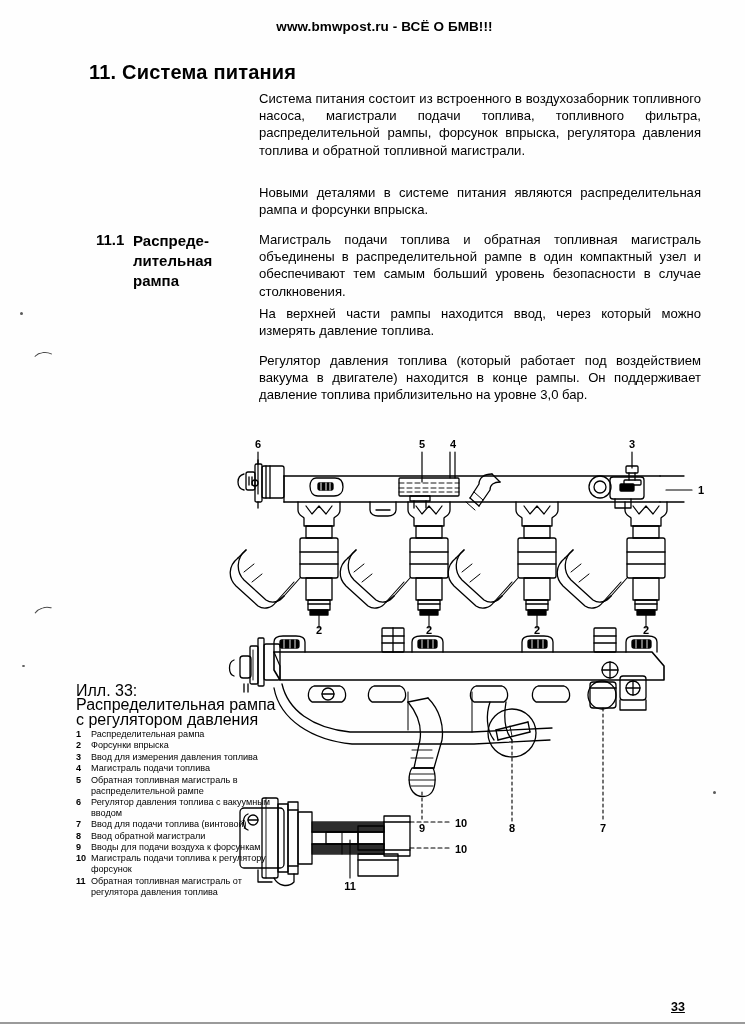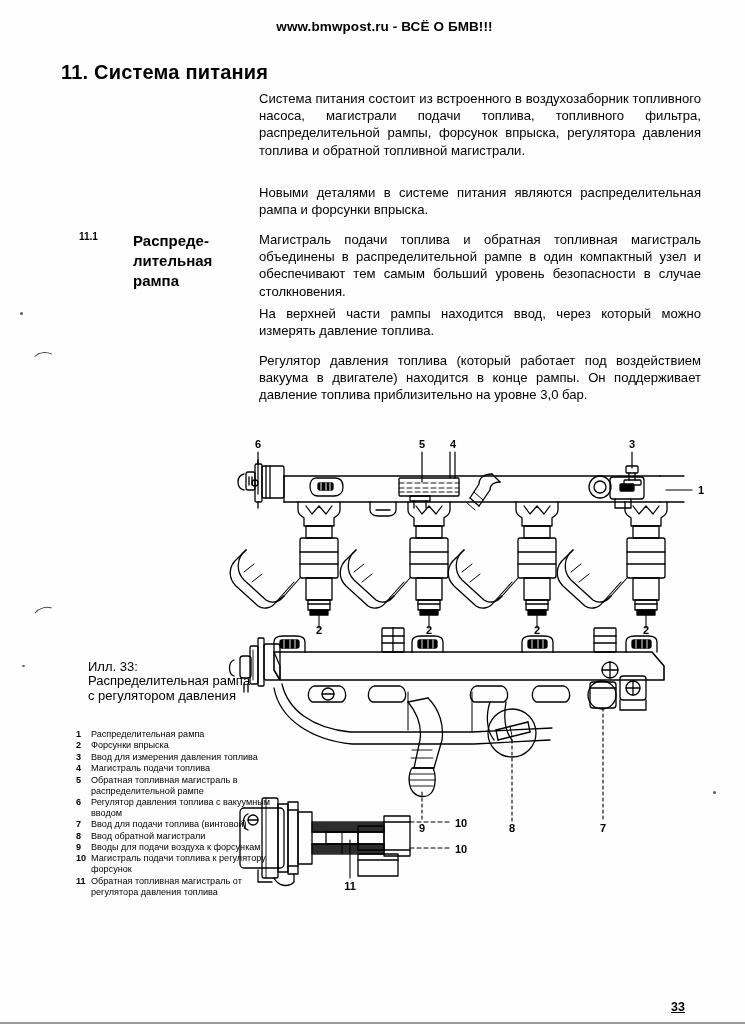--- a/index.html
+++ b/index.html
@@ -29,21 +29,21 @@
     text-align: center;
     font-size: 13.5px;
     font-weight: bold;
     letter-spacing: 0.1px;
   }
 
   
   #chapter-title {
     position: absolute;
     top: 48px;
-    left: 61px;
+    left: 89px;
     font-size: 20px;
     font-weight: bold;
     letter-spacing: 0.2px;
   }
 
   
   .body-par {
     position: absolute;
     left: 259px;
     width: 442px;
@@ -55,43 +55,42 @@
   #par-1 { top: 90px; }
   #par-2 { top: 184px; }
   #par-3 { top: 231px; }
   #par-4 { top: 305px; }
   #par-5 { top: 352px; }
 
   
   #sec-num {
     position: absolute;
     top: 231px;
-    left: 79px;
-    font-size: 10px;
+    left: 96px;
+    font-size: 15px;
     font-weight: bold;
   }
   #sec-title {
     position: absolute;
     top: 231px;
     left: 133px;
     width: 110px;
     font-size: 15px;
     font-weight: bold;
     line-height: 20px;
   }
 
   
   #fig-caption {
     position: absolute;
-    top: 660px;
+    top: 684px;
     left: 76px;
     width: 200px;
-    font-size: 13px;
+    font-size: 16px;
     line-height: 14.4px;
-    margin-left: 12px;
   }
   #legend {
     position: absolute;
     top: 729px;
     left: 76px;
     width: 210px;
     font-size: 9.1px;
     line-height: 10.9px;
   }
   .legend-row {

